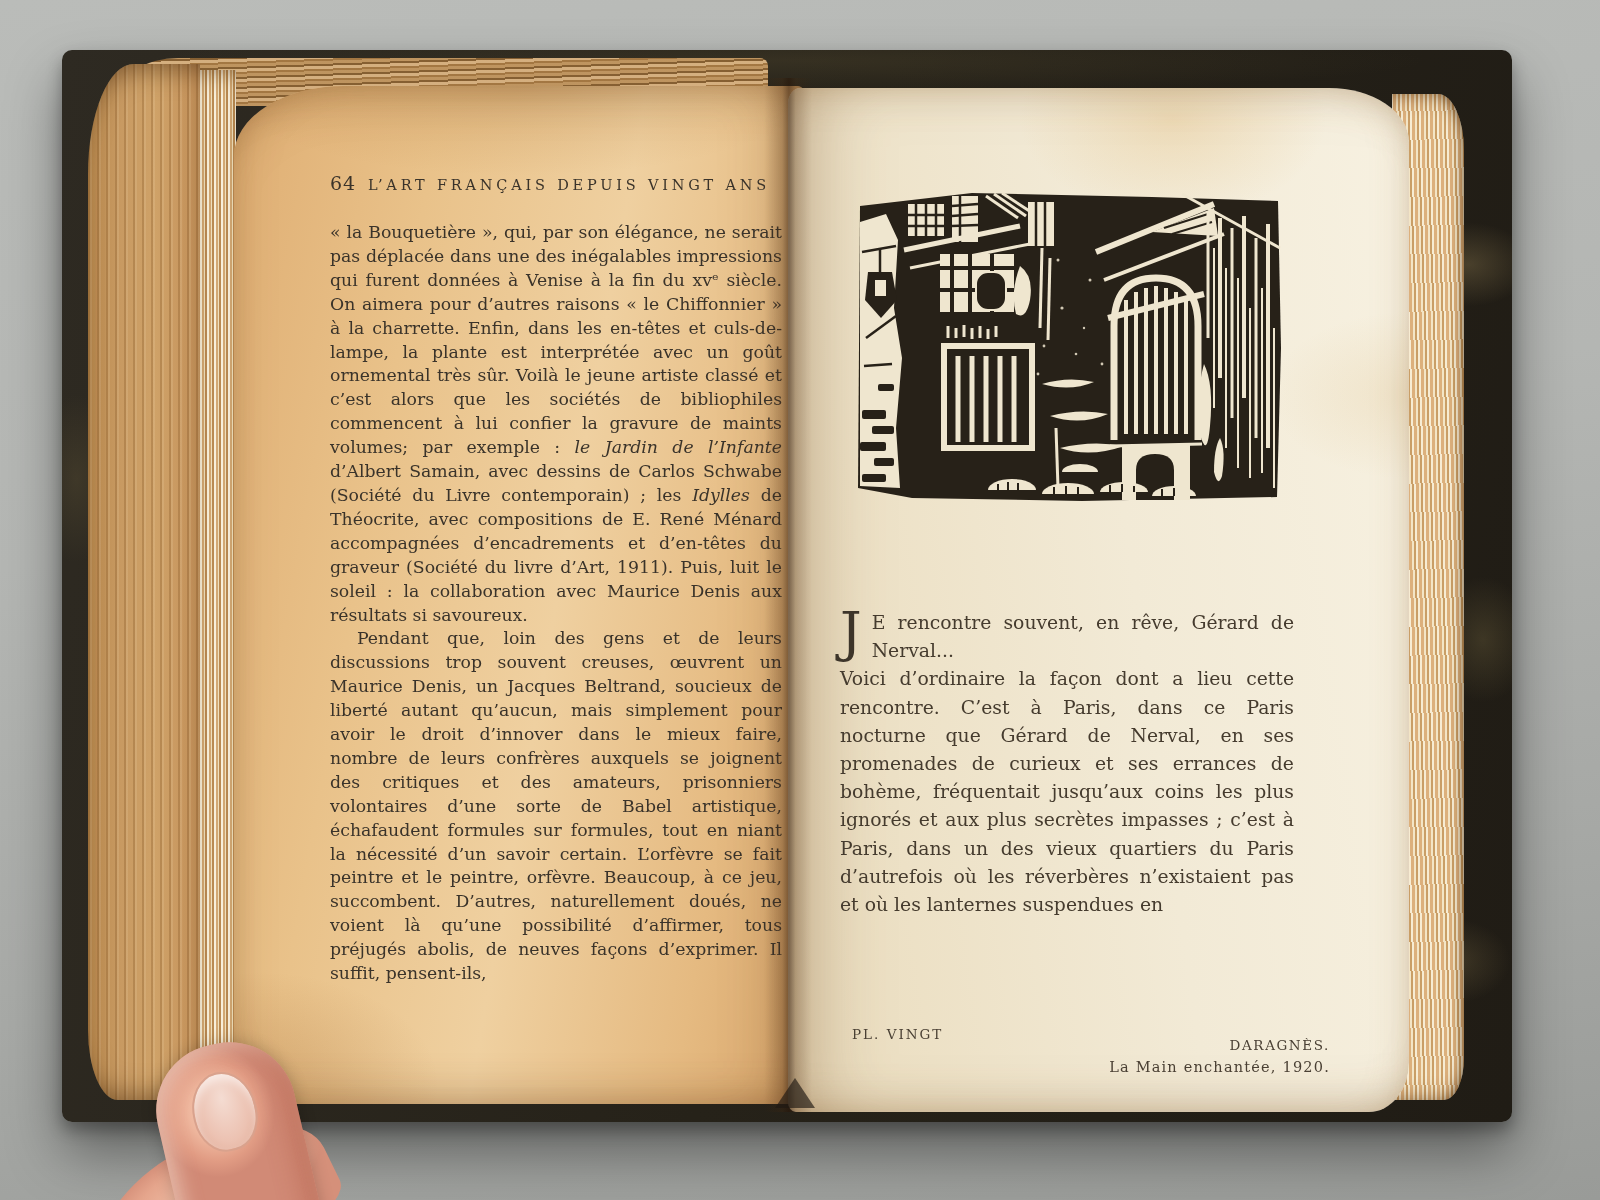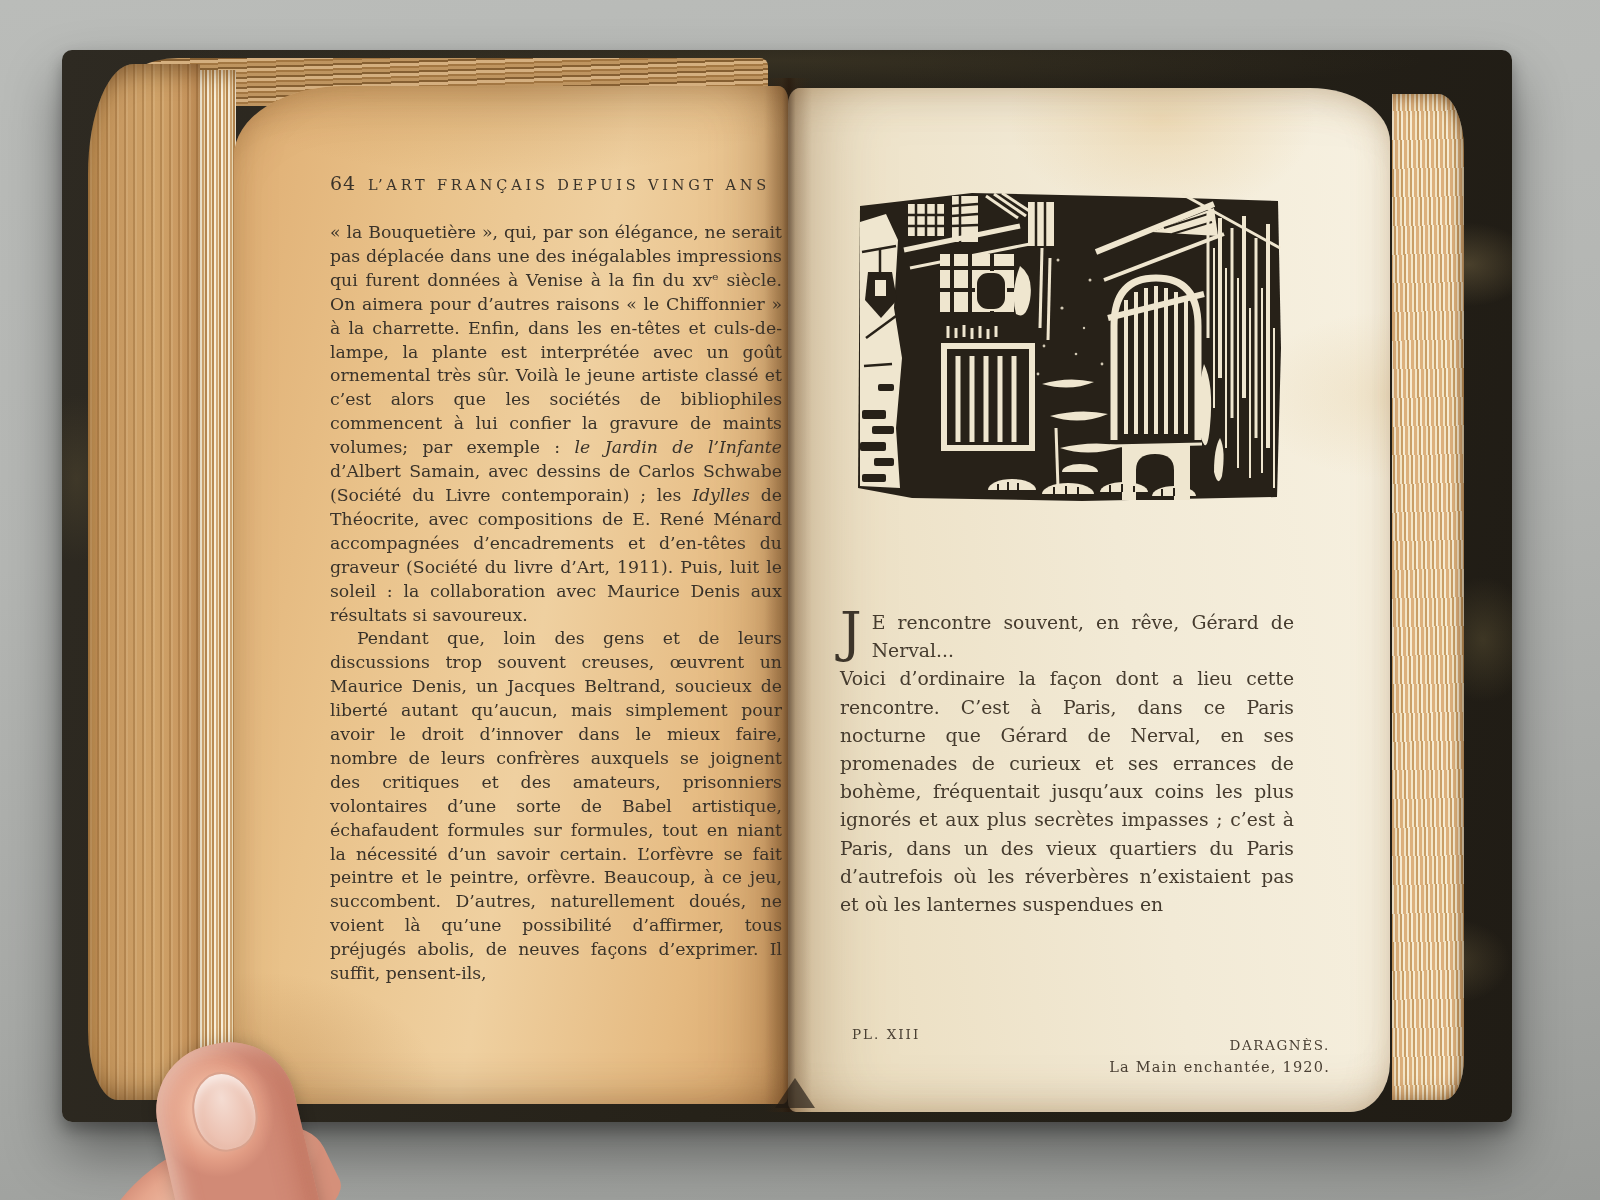--- a/index.html
+++ b/index.html
@@ -40,21 +40,21 @@
     background:repeating-linear-gradient(90deg,#f8efda 0 2px,#d2a873 2px 4px,#efe0bd 4px 5px,#b98a52 5px 7px);
     box-shadow:inset 0 16px 20px -12px rgba(90,55,20,.5), inset 0 -16px 20px -12px rgba(90,55,20,.45);
   }
   .stack-right{
     position:absolute;left:1392px;top:94px;width:72px;height:1006px;z-index:2;
     border-radius:0 26px 20px 0 / 0 56px 42px 0;
     background:repeating-linear-gradient(88deg,#dcb07c 0 3px,#f3e5c6 3px 5px,#c99e66 5px 7px,#f7ecd3 7px 9px);
     box-shadow:inset 0 14px 18px -10px rgba(90,55,20,.45), inset 0 -14px 18px -10px rgba(90,55,20,.4), inset -8px 0 12px -6px rgba(60,35,10,.5);
   }
   
-  .page{position:absolute;z-index:3;}
+  .page{position:absolute;z-index:3;padding-left:19px;}
   .page-left{
     left:234px;top:86px;width:554px;height:1018px;
     border-radius:110px 10px 6px 40px / 70px 14px 8px 50px;
     background:
       radial-gradient(260px 160px at 4% 98%, rgba(150,90,35,.25), transparent 70%),
       radial-gradient(400px 120px at 50% 0%, rgba(170,115,55,.25), transparent 75%),
       linear-gradient(100deg,#dfae73 0%,#e9c28a 28%,#efd0a0 55%,#e5ba81 82%,#d8a66c 100%);
     box-shadow:
       inset -48px 0 70px -42px rgba(95,55,18,.6),
       inset 0 28px 48px -30px rgba(130,85,40,.5),
@@ -316,21 +316,21 @@
           <circle cx="186" cy="186" r="1.4"></circle>
       </g>
     </svg>
 
 
     <div class="preface-body">
       <span class="dropcap">J</span><span>E rencontre souvent, en rêve, Gérard de Nerval...</span><br>
       <span>Voici d’ordinaire la façon dont a lieu cette rencontre. C’est à Paris, dans ce Paris nocturne que Gérard de Nerval, en ses promenades de curieux et ses errances de bohème, fréquentait jusqu’aux coins les plus ignorés et aux plus secrètes impasses ; c’est à Paris, dans un des vieux quartiers du Paris d’autrefois où les réverbères n’existaient pas et où les lanternes suspendues en</span>
     </div>
 
-    <div class="plate-label">PL. XIII</div>
+    <div class="plate-label">PL. VINGT</div>
     <div class="credits">
       <div>DARAGNÈS.</div>
       <div class="credit-work">La Main enchantée, 1920.</div>
     </div>
   </div>
 
   <div class="gutter"></div>
   <div class="gutter-v"></div>
 
   <div class="finger-lower"></div>

